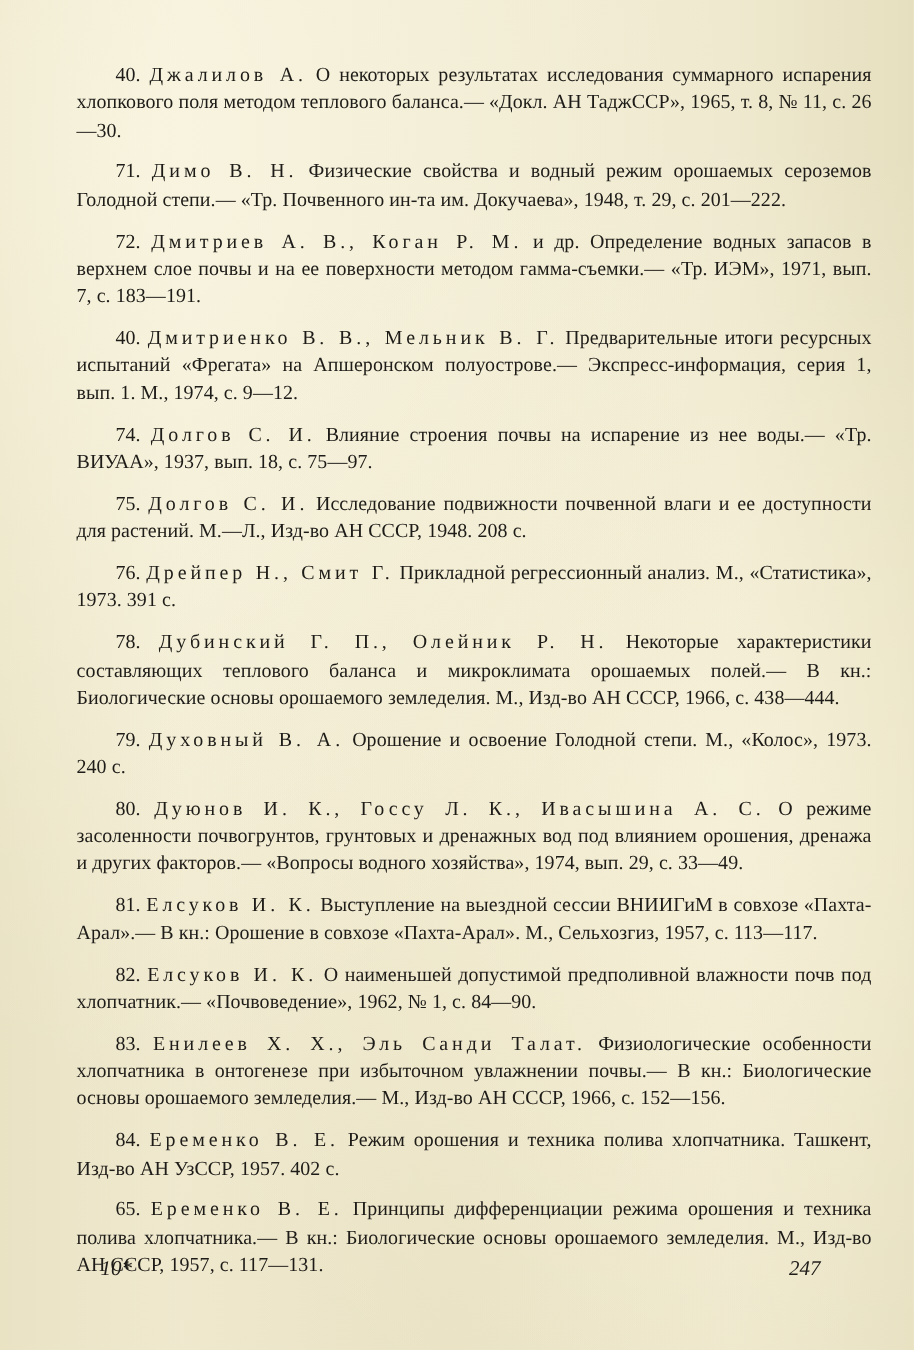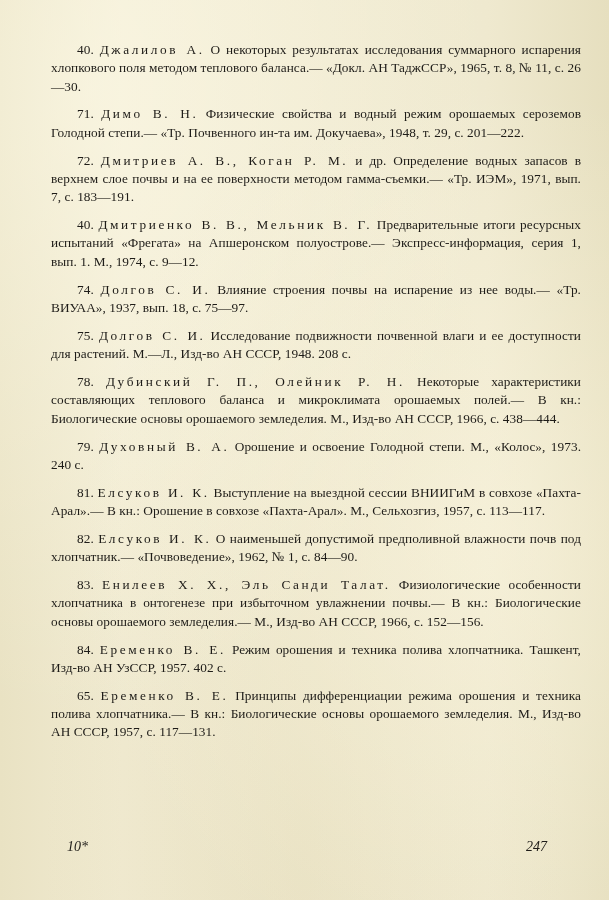--- a/index.html
+++ b/index.html
@@ -35,22 +35,24 @@
 </head>
 <body>
 
 <div class="page">
   <p class="entry"><span>40.</span> <span class="author">Джалилов А.</span><span> О некоторых результатах исследования суммарного испарения хлопкового поля методом теплового баланса.— «Докл. АН ТаджССР», 1965, т. 8, № 11, с. 26—30.</span></p>
   <p class="entry"><span>71.</span> <span class="author">Димо В. Н.</span><span> Физические свойства и водный режим орошаемых сероземов Голодной степи.— «Тр. Почвенного ин-та им. Докучаева», 1948, т. 29, с. 201—222.</span></p>
   <p class="entry"><span>72.</span> <span class="author">Дмитриев А. В., Коган Р. М.</span><span> и др. Определение водных запасов в верхнем слое почвы и на ее поверхности методом гамма-съемки.— «Тр. ИЭМ», 1971, вып. 7, с. 183—191.</span></p>
   <p class="entry"><span>40.</span> <span class="author">Дмитриенко В. В., Мельник В. Г.</span><span> Предварительные итоги ресурсных испытаний «Фрегата» на Апшеронском полуострове.— Экспресс-информация, серия 1, вып. 1. М., 1974, с. 9—12.</span></p>
   <p class="entry"><span>74.</span> <span class="author">Долгов С. И.</span><span> Влияние строения почвы на испарение из нее воды.— «Тр. ВИУАА», 1937, вып. 18, с. 75—97.</span></p>
   <p class="entry"><span>75.</span> <span class="author">Долгов С. И.</span><span> Исследование подвижности почвенной влаги и ее доступности для растений. М.—Л., Изд-во АН СССР, 1948. 208 с.</span></p>
+  <p class="entry"><span>76.</span> <span class="author">Дрейпер Н., Смит Г.</span><span> Прикладной регрессионный анализ. М., «Статистика», 1973. 391 с.</span></p>
   <p class="entry"><span>78.</span> <span class="author">Дубинский Г. П., Олейник Р. Н.</span><span> Некоторые характеристики составляющих теплового баланса и микроклимата орошаемых полей.— В кн.: Биологические основы орошаемого земледелия. М., Изд-во АН СССР, 1966, с. 438—444.</span></p>
   <p class="entry"><span>79.</span> <span class="author">Духовный В. А.</span><span> Орошение и освоение Голодной степи. М., «Колос», 1973. 240 с.</span></p>
+  <p class="entry"><span>80.</span> <span class="author">Дуюнов И. К., Госсу Л. К., Ивасышина А. С.</span><span> О режиме засоленности почвогрунтов, грунтовых и дренажных вод под влиянием орошения, дренажа и других факторов.— «Вопросы водного хозяйства», 1974, вып. 29, с. 33—49.</span></p>
   <p class="entry"><span>81.</span> <span class="author">Елсуков И. К.</span><span> Выступление на выездной сессии ВНИИГиМ в совхозе «Пахта-Арал».— В кн.: Орошение в совхозе «Пахта-Арал». М., Сельхозгиз, 1957, с. 113—117.</span></p>
   <p class="entry"><span>82.</span> <span class="author">Елсуков И. К.</span><span> О наименьшей допустимой предполивной влажности почв под хлопчатник.— «Почвоведение», 1962, № 1, с. 84—90.</span></p>
   <p class="entry"><span>83.</span> <span class="author">Енилеев Х. Х., Эль Санди Талат.</span><span> Физиологические особенности хлопчатника в онтогенезе при избыточном увлажнении почвы.— В кн.: Биологические основы орошаемого земледелия.— М., Изд-во АН СССР, 1966, с. 152—156.</span></p>
   <p class="entry"><span>84.</span> <span class="author">Еременко В. Е.</span><span> Режим орошения и техника полива хлопчатника. Ташкент, Изд-во АН УзССР, 1957. 402 с.</span></p>
   <p class="entry"><span>65.</span> <span class="author">Еременко В. Е.</span><span> Принципы дифференциации режима орошения и техника полива хлопчатника.— В кн.: Биологические основы орошаемого земледелия. М., Изд-во АН СССР, 1957, с. 117—131.</span></p>
 
 </div>
 
 <div class="footer">
   <span>10*</span>

